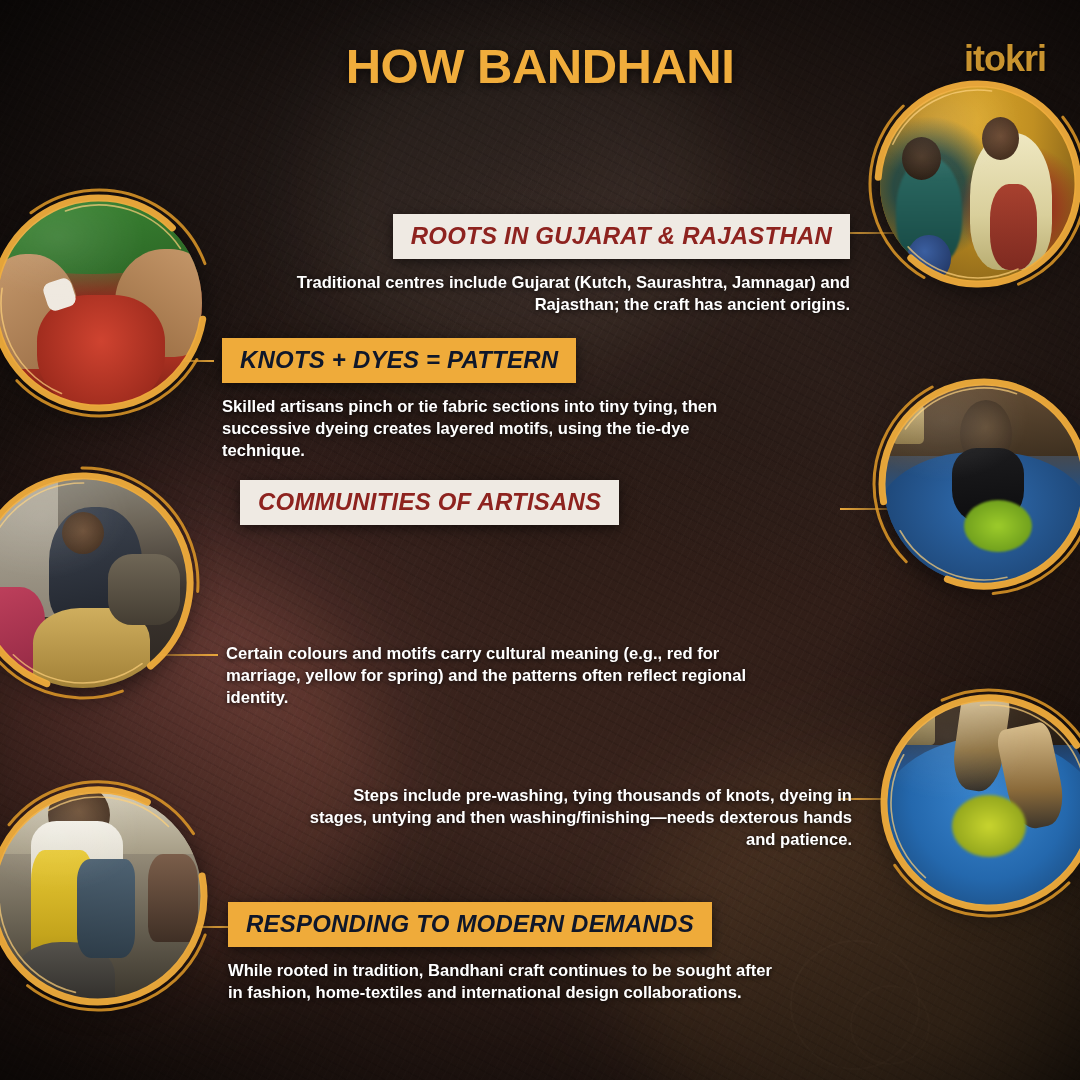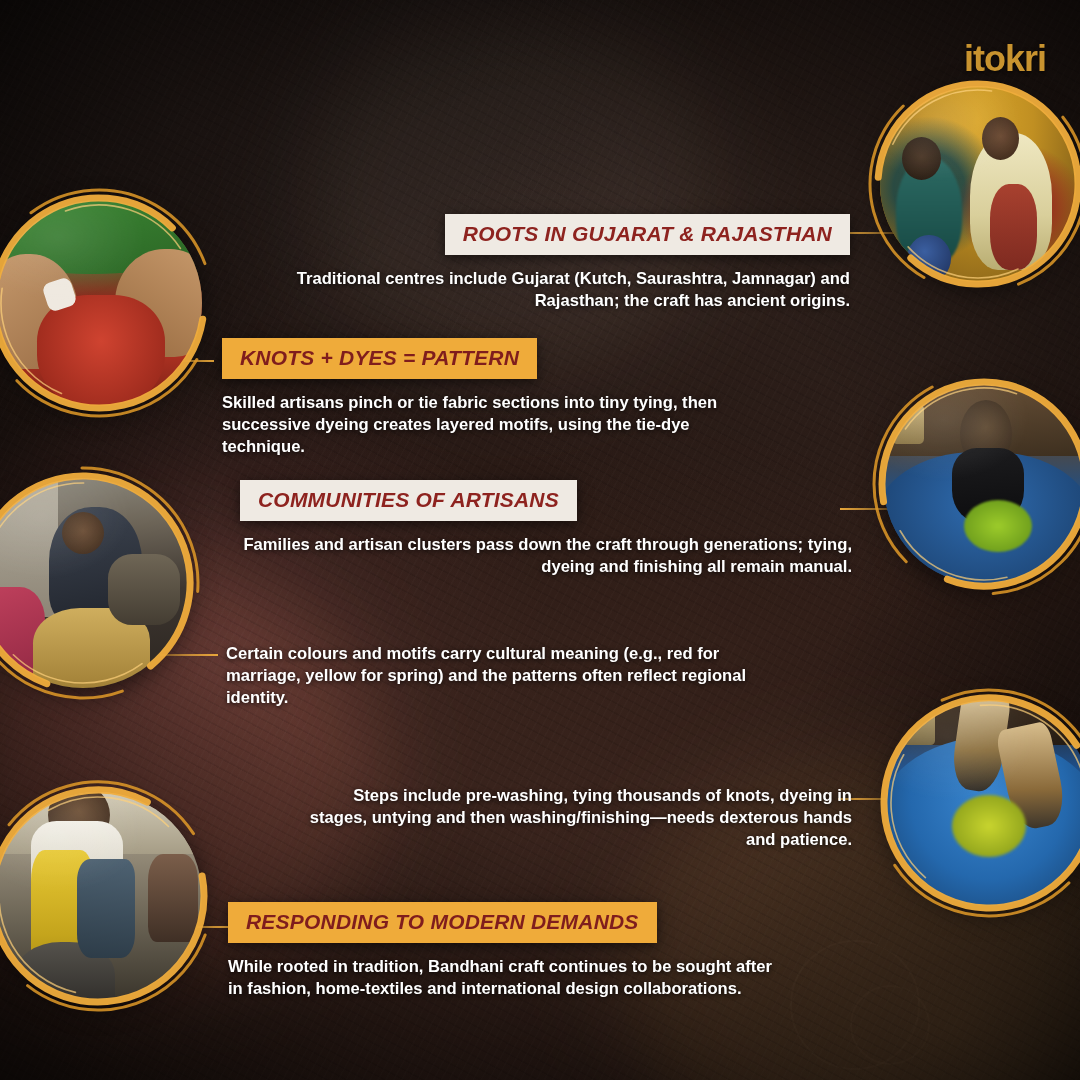--- a/index.html
+++ b/index.html
@@ -195,27 +195,27 @@
     background:#f0ad3c; box-shadow:0 0 6px rgba(240,173,60,.8);
   }
   .conn.r .nub { right:-2px; }
   .conn.l .nub { left:-2px; }
 
   
   .section { position:absolute; z-index:20; }
   .hdr {
     display:inline-block;
     padding:8px 18px 9px;
-    font-size:21px; font-weight:700; font-style:italic;
+    font-size:24px; font-weight:700; font-style:italic;
     letter-spacing:.2px; white-space:nowrap;
     color:#8e231f;
     box-shadow:0 3px 12px rgba(0,0,0,.55);
   }
   .hdr.cream { background:#efeae3; }
-  .hdr.amber { background:#efab3a; color:#7f1d1d; }
+  .hdr.amber { background:#efab3a; color:#0f172a; }
   .body {
     margin-top:13px;
     color:#ffffff; font-size:16.6px; font-weight:700; line-height:1.34;
     text-shadow:0 1px 5px rgba(0,0,0,.8);
   }
   .ta-r { text-align:right; }
   .ta-l { text-align:left; }
 </style>
 </head>
 <body>
@@ -229,20 +229,21 @@
   <div class="bg-motif" style="left:850px;top:985px;width:80px;height:80px;"></div>
   <div class="bg-fabric"></div>
   <div class="bg-vignette"></div>
 </div>
 
 <div id="logo">
   <span>itokri</span>
 </div>
 
 <h1 id="title">
+  <span>HOW BANDHANI</span>
 </h1>
 
 <div class="photo ph1" style="left:880px;top:86px;width:196px;height:196px;">
   <div class="disc">
     <div class="img">
       <div class="ov1"></div>
         <div class="ov2"></div>
         <div class="ov3"></div>
       <div class="ov4"></div>
         <div class="ov5"></div>
@@ -394,21 +395,20 @@
   <div style="text-align:left;">
     <div class="hdr amber">KNOTS + DYES = PATTERN</div>
   </div>
   <div class="body ta-l">Skilled artisans pinch or tie fabric sections into tiny tying, then successive dyeing creates layered motifs, using the tie-dye technique.</div>
 </div>
 
 <div class="section" style="left:240px;top:480px;width:612px;">
   <div style="text-align:left;">
     <div class="hdr cream">COMMUNITIES OF ARTISANS</div>
   </div>
-  <div class="body ta-r">Families and artisan clusters pass down the craft through generations; tying, dyeing and finishing all remain manual.</div>
 </div>
 
 <div class="section" style="left:226px;top:630px;width:548px;">
   <div class="body ta-l">Certain colours and motifs carry cultural meaning (e.g., red for marriage, yellow for spring) and the patterns often reflect regional identity.</div>
 </div>
 
 <div class="section" style="left:300px;top:772px;width:552px;">
   <div class="body ta-r">Steps include pre-washing, tying thousands of knots, dyeing in stages, untying and then washing/finishing—needs dexterous hands and patience.</div>
 </div>
 

